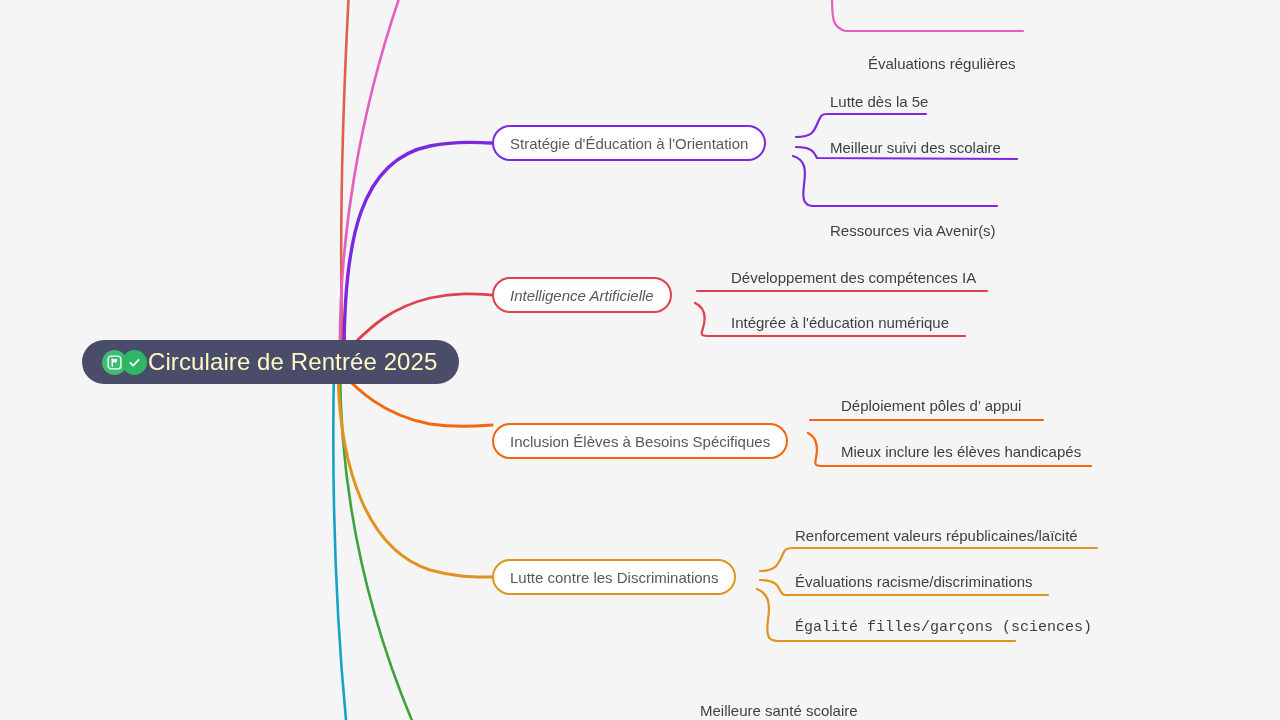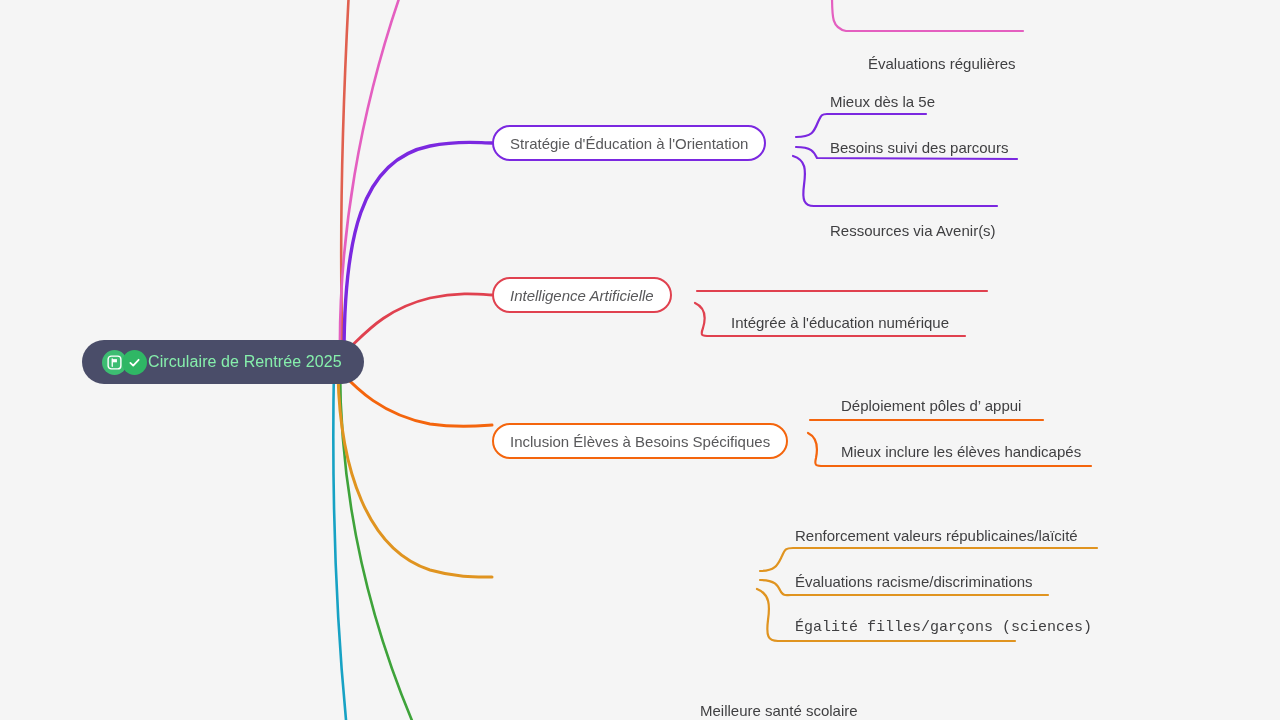--- a/index.html
+++ b/index.html
@@ -49,22 +49,22 @@
     height: 25px;
     border-radius: 50%;
     display: flex;
     align-items: center;
     justify-content: center;
     flex: none;
   }
   .badge-flag { background: #3dbd72; }
   .badge-check { background: #2fb765; margin-left: -5px; }
   .root-title {
-    color: #86efac;
-    font-size: 16px;
+    color: #fef9c3;
+    font-size: 24px;
     letter-spacing: 0.1px;
     white-space: nowrap;
     text-align: right;
   }
 
   
   .branch-node {
     position: absolute;
     height: 36px;
     display: flex;
@@ -149,27 +149,31 @@
   </div>
 
   <div class="branch-node" style="left:492px; top:277px; border-color:#e0414f;font-style:italic;">
     <span>Intelligence Artificielle</span>
   </div>
 
   <div class="branch-node" style="left:492px; top:407px; border-color:#f4650d;margin-top:16px;">
     <span>Inclusion Élèves à Besoins Spécifiques</span>
   </div>
 
+  <div class="branch-node" style="left:492px; top:559px; border-color:#e09420;">
+    <span>Lutte contre les Discriminations</span>
+  </div>
 
   <div class="leaf" style="left:868px; top:9px;margin-top:46px;">Évaluations régulières</div>
 
-  <div class="leaf" style="left:830px; top:93px;">Mieux dès la 5e</div>
-  <div class="leaf" style="left:830px; top:139px;">Besoins suivi des parcours</div>
+  <div class="leaf" style="left:830px; top:93px;">Lutte dès la 5e</div>
+  <div class="leaf" style="left:830px; top:139px;">Meilleur suivi des scolaire</div>
   <div class="leaf" style="left:830px; top:185px;margin-top:37px;">Ressources via Avenir(s)</div>
 
+  <div class="leaf" style="left:731px; top:269px;">Développement des compétences IA</div>
   <div class="leaf" style="left:731px; top:314px;">Intégrée à l'éducation numérique</div>
 
   <div class="leaf" style="left:841px; top:397px;">Déploiement pôles d’  appui</div>
   <div class="leaf" style="left:795px; top:527px;">Renforcement valeurs républicaines/laïcité</div>
 
   <div class="leaf" style="left:841px; top:443px;">Mieux inclure les élèves handicapés</div>
   <div class="leaf" style="left:795px; top:573px;">Évaluations racisme/discriminations</div>
   <div class="leaf" style="left:795px; top:619px;font-family:Liberation Mono, monospace;">Égalité filles/garçons (sciences)</div>
 
   <div class="leaf" style="left:700px; top:702px;">Meilleure santé scolaire</div>

